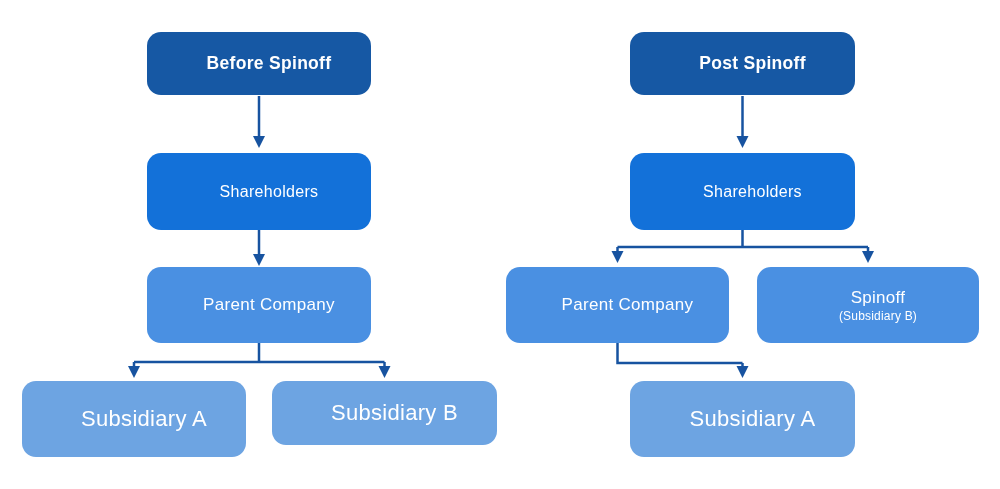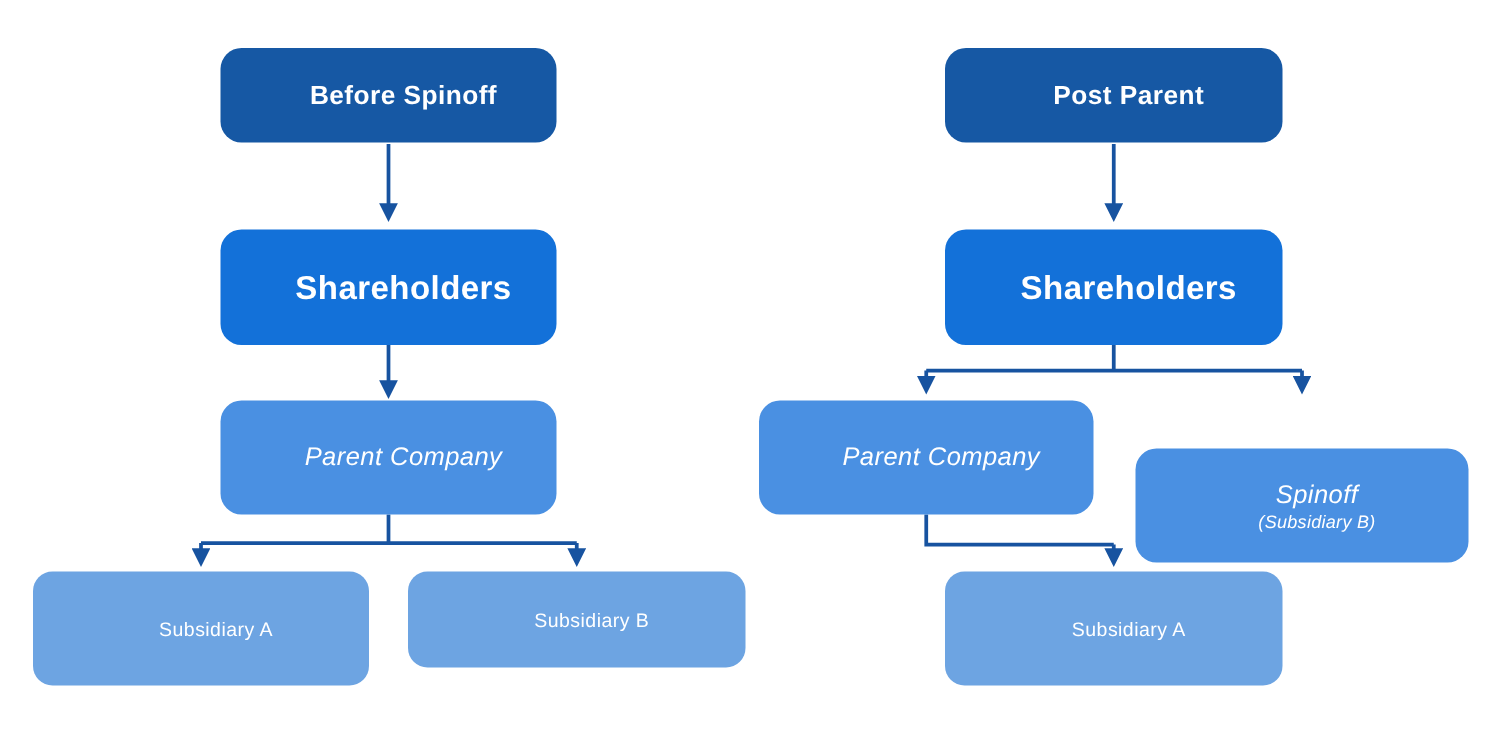--- a/index.html
+++ b/index.html
@@ -29,23 +29,23 @@
     display: flex;
     flex-direction: column;
     align-items: center;
     justify-content: center;
     color: var(--text);
     text-align: center;
     letter-spacing: 0.3px;
     padding-left: 20px;
   }
   .lv1 { background: var(--level1); font-weight: bold; font-size: 17.5px; }
-  .lv2 { background: var(--level2); font-size: 22px; font-weight: bold; }
-  .lv3 { background: var(--level3); font-size: 17px; font-style: italic; }
-  .lv4 { background: var(--level4); font-size: 13px; border-radius: 13px; }
+  .lv2 { background: var(--level2); font-size: 16px; }
+  .lv3 { background: var(--level3); font-size: 17px; }
+  .lv4 { background: var(--level4); font-size: 22px; }
   .sublabel { font-size: 12px; letter-spacing: 0.2px; margin-top: 1px; text-align: right; }
   svg.connector-layer {
     position: absolute;
     left: 0; top: 0;
     width: 1000px; height: 489px;
     pointer-events: none;
   }
   .connector {
     stroke: var(--connector);
     stroke-width: 2.5;
@@ -89,29 +89,29 @@
     <span>Parent Company</span>
   </div>
   <div class="node lv4" style="left:22px; top:381px; width:224px; height:76px;">
     <span>Subsidiary A</span>
   </div>
   <div class="node lv4" style="left:272px; top:381px; width:225px; height:64px;">
     <span>Subsidiary B</span>
   </div>
 
   <div class="node lv1" style="left:630px; top:32px; width:225px; height:63px;">
-    <span>Post Parent</span>
+    <span>Post Spinoff</span>
   </div>
   <div class="node lv2" style="left:630px; top:153px; width:225px; height:77px;">
     <span>Shareholders</span>
   </div>
   <div class="node lv3" style="left:506px; top:267px; width:223px; height:76px;">
     <span>Parent Company</span>
   </div>
-  <div class="node lv3" style="left:757px; top:267px; width:222px; height:76px;margin-top:32px;">
+  <div class="node lv3" style="left:757px; top:267px; width:222px; height:76px;">
     <span>Spinoff</span>
     <span class="sublabel">(Subsidiary B)</span>
   </div>
   <div class="node lv4" style="left:630px; top:381px; width:225px; height:76px;">
     <span>Subsidiary A</span>
   </div>
 
 </div>
 
 </body></html>

